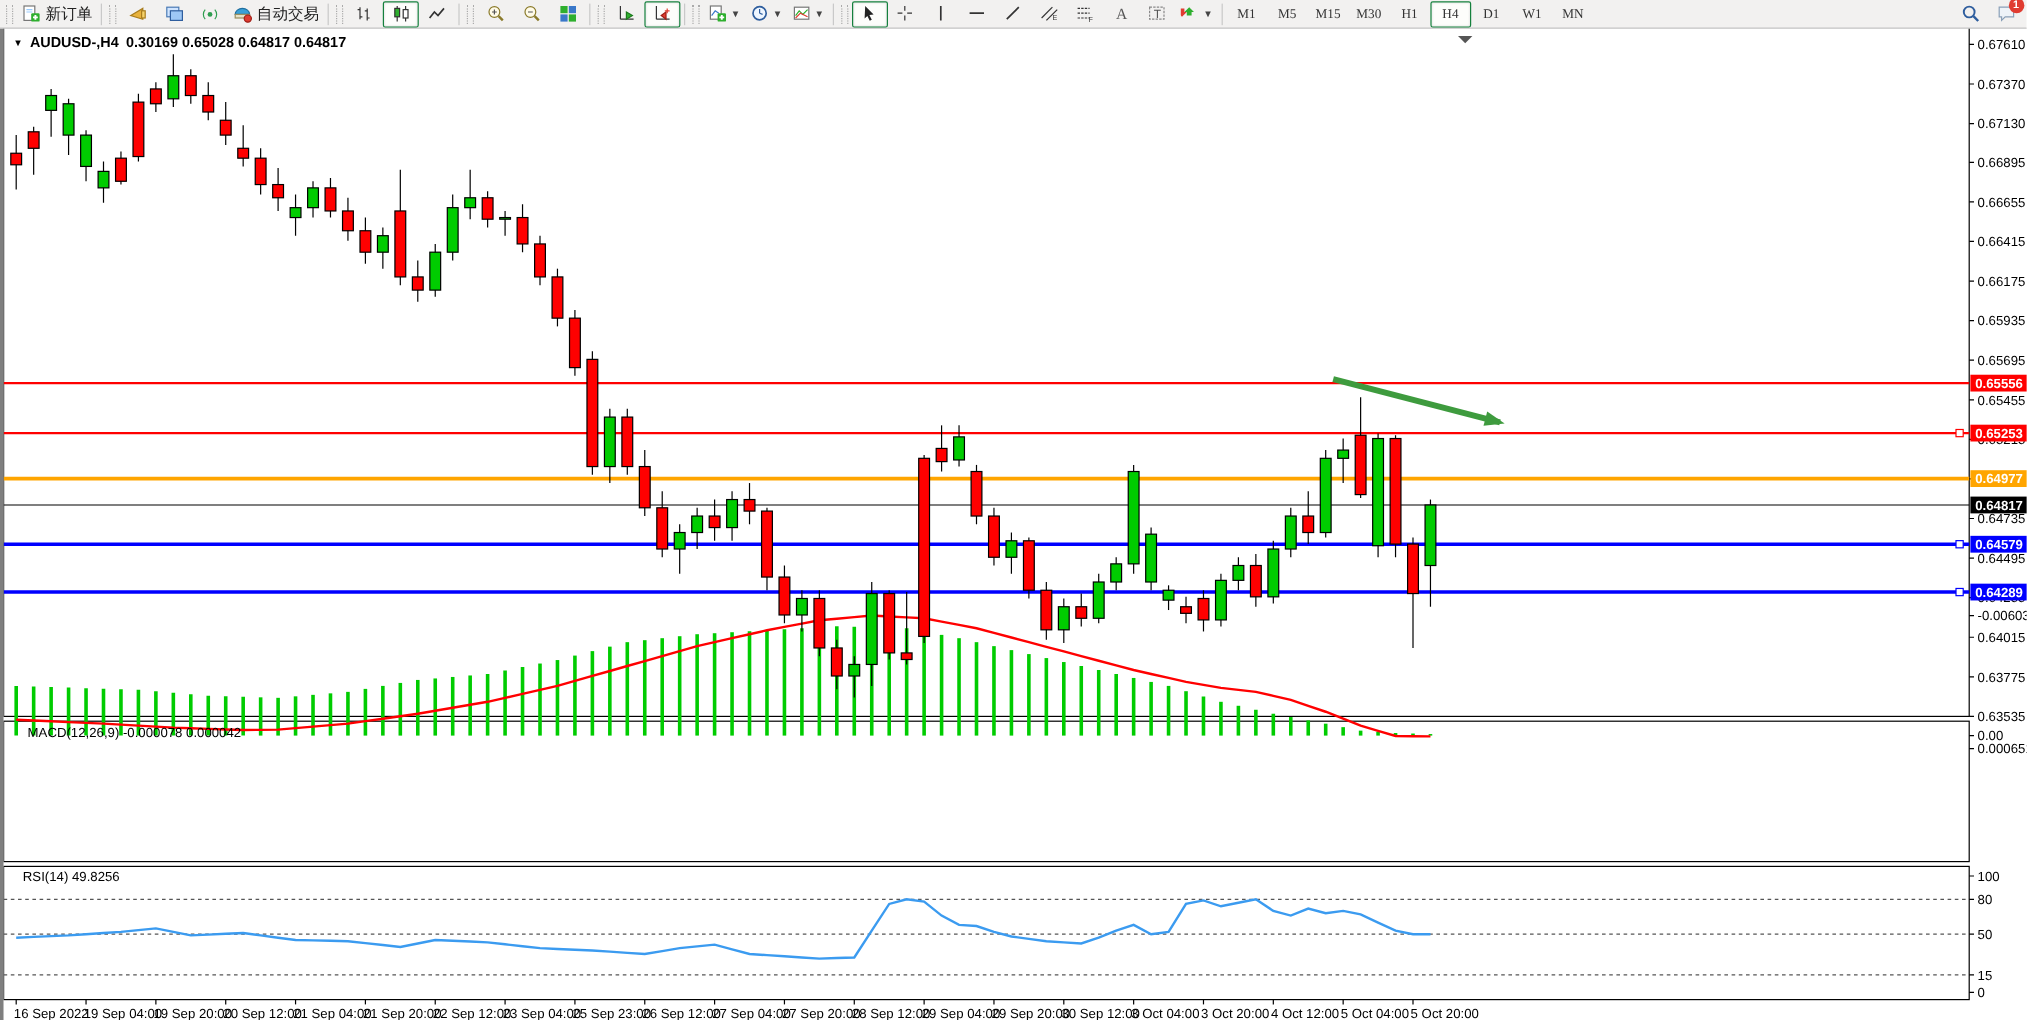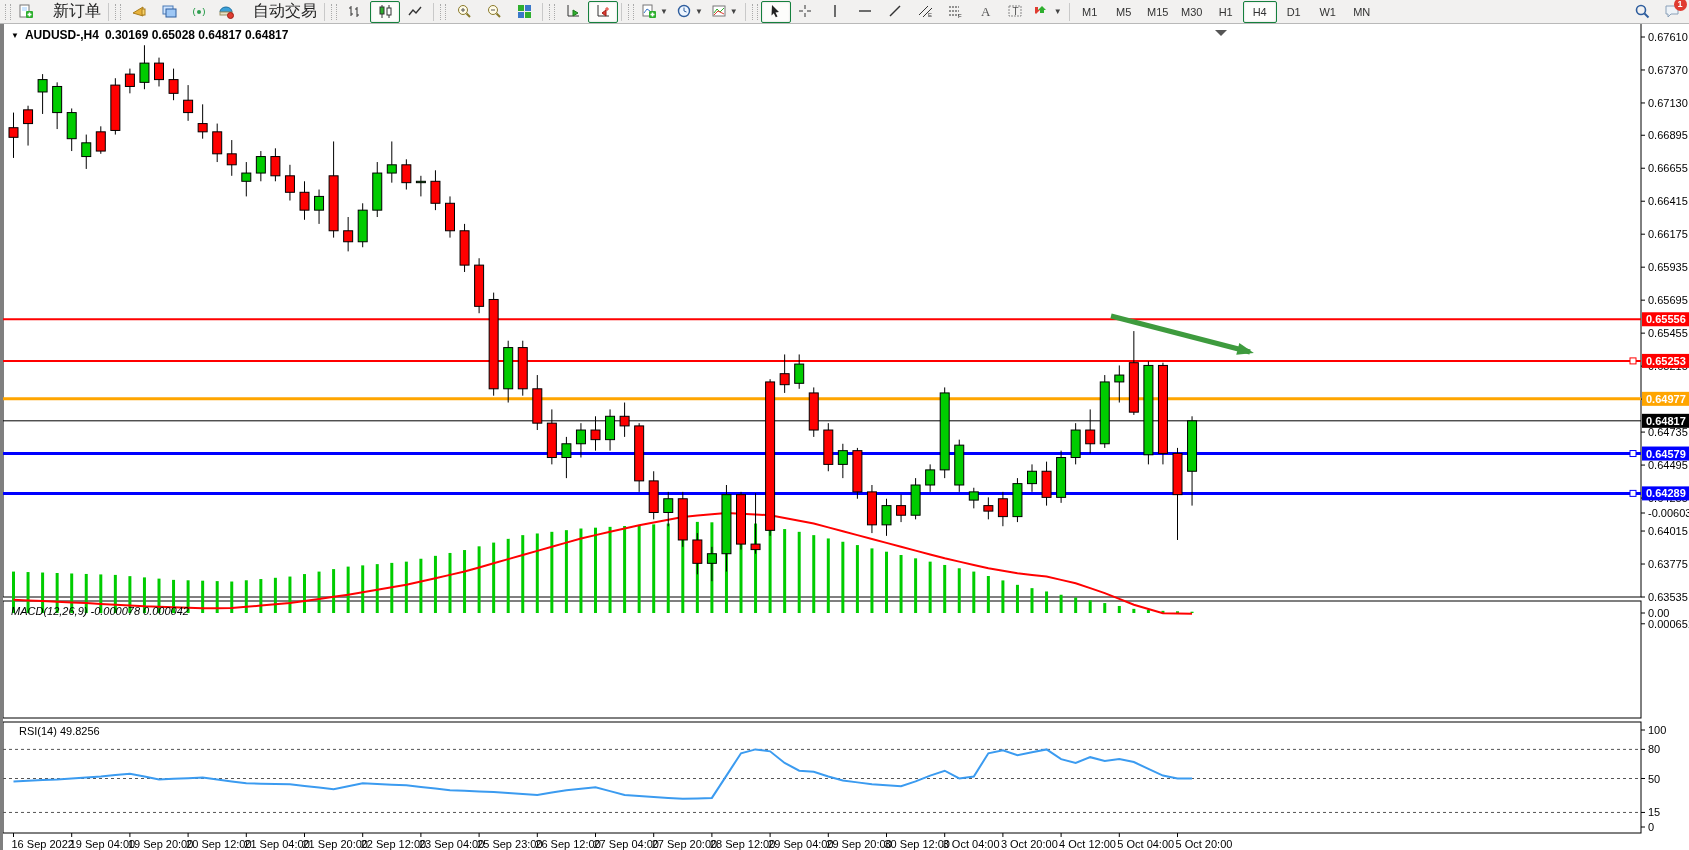--- a/index.html
+++ b/index.html
@@ -4,23 +4,23 @@
 <style>
   html,body{margin:0;padding:0;background:#fff;font-family:"Liberation Sans",sans-serif;}
   #app{width:1689px;height:850px;position:relative;overflow:hidden;background:#fff;}
   
   #toolbar{position:absolute;left:0;top:0;width:1689px;height:24px;background:#f2f1f0;
     border-bottom:1px solid #b9b9b9;display:flex;align-items:center;padding:0 2px;box-sizing:border-box;}
   .tgrip{width:4px;height:16px;margin:0 3px;border-left:1px dotted #aaa;border-right:1px dotted #aaa;}
   .tsep{width:1px;height:18px;background:#c9c9c9;margin:0 3px;}
   .tbtn{height:20px;min-width:22px;display:flex;align-items:center;justify-content:center;
     padding:0 3px;border:1px solid transparent;border-radius:2px;color:#222;font-size:12px;cursor:default;}
-  .tbtn .lbl{margin-left:18px;font-size:16px;}
+  .tbtn .lbl{margin-left:3px;font-size:13px;}
   .tbtn.active{background:#fdfdfb;border:1px solid #15803d;box-shadow:inset 0 0 2px #cfcfcf;}
-  .tbtn.period{font-size:11px;color:#333;min-width:26px;}
+  .tbtn.period{font-size:11px;color:#333;min-width:26px;font-family:Liberation Serif, serif;}
   .caret{font-size:8px;color:#444;margin-left:2px;}
   .spacer{flex:1;}
   .badge{position:absolute;top:-5px;right:-6px;background:#e03c31;color:#fff;border-radius:50%;
     width:13px;height:13px;font-size:9px;line-height:13px;text-align:center;font-weight:bold;}
   .iconwrap{position:relative;display:flex;align-items:center;}
   
   #chartwrap{position:absolute;left:0;top:24px;width:1689px;height:826px;background:#fff;
     border-left:3px solid #7f7f7f;box-sizing:border-box;}
   #chartsvg{position:absolute;left:0;top:0;}
   .hdr{position:absolute;left:8px;top:4px;font-size:12px;font-weight:bold;color:#000;
@@ -688,17 +688,17 @@
         <rect x="1639" y="422.5300613496934" width="50" height="14" fill="#0000FF"></rect>
         <text x="1643" y="433.5300613496934" font-size="11" fill="#fff" font-family="Liberation Sans,sans-serif" font-weight="bold">0.64579</text>
         <rect x="1639" y="462.38282208588987" width="50" height="14" fill="#0000FF"></rect>
         <text x="1643" y="473.38282208588987" font-size="11" fill="#fff" font-family="Liberation Sans,sans-serif" font-weight="bold">0.64289</text>
       </svg>
     <div class="hdr">
       <span class="tri">▼</span>
       <span>AUDUSD-,H4</span>
       <span>0.30169 0.65028 0.64817 0.64817</span>
     </div>
-    <div class="paneLabel" style="left:8px;top:581px;font-style:italic;">MACD(12,26,9) -0.000078 0.000042</div>
+    <div class="paneLabel" style="left:20px;top:581px;">MACD(12,26,9) -0.000078 0.000042</div>
     <div class="paneLabel" style="left:16px;top:701px;">RSI(14) 49.8256</div>
   </div>
 
 </div>
 
 </body></html>

